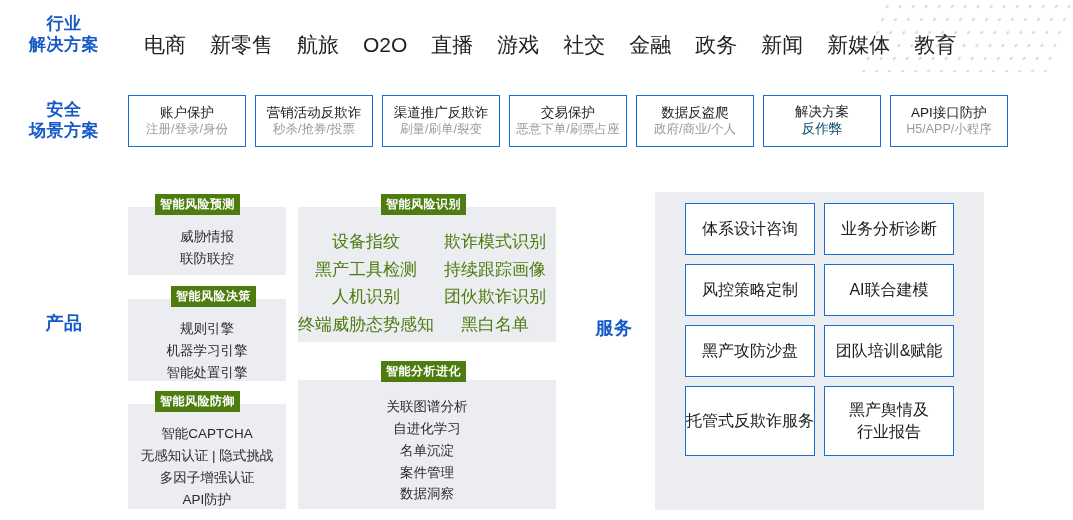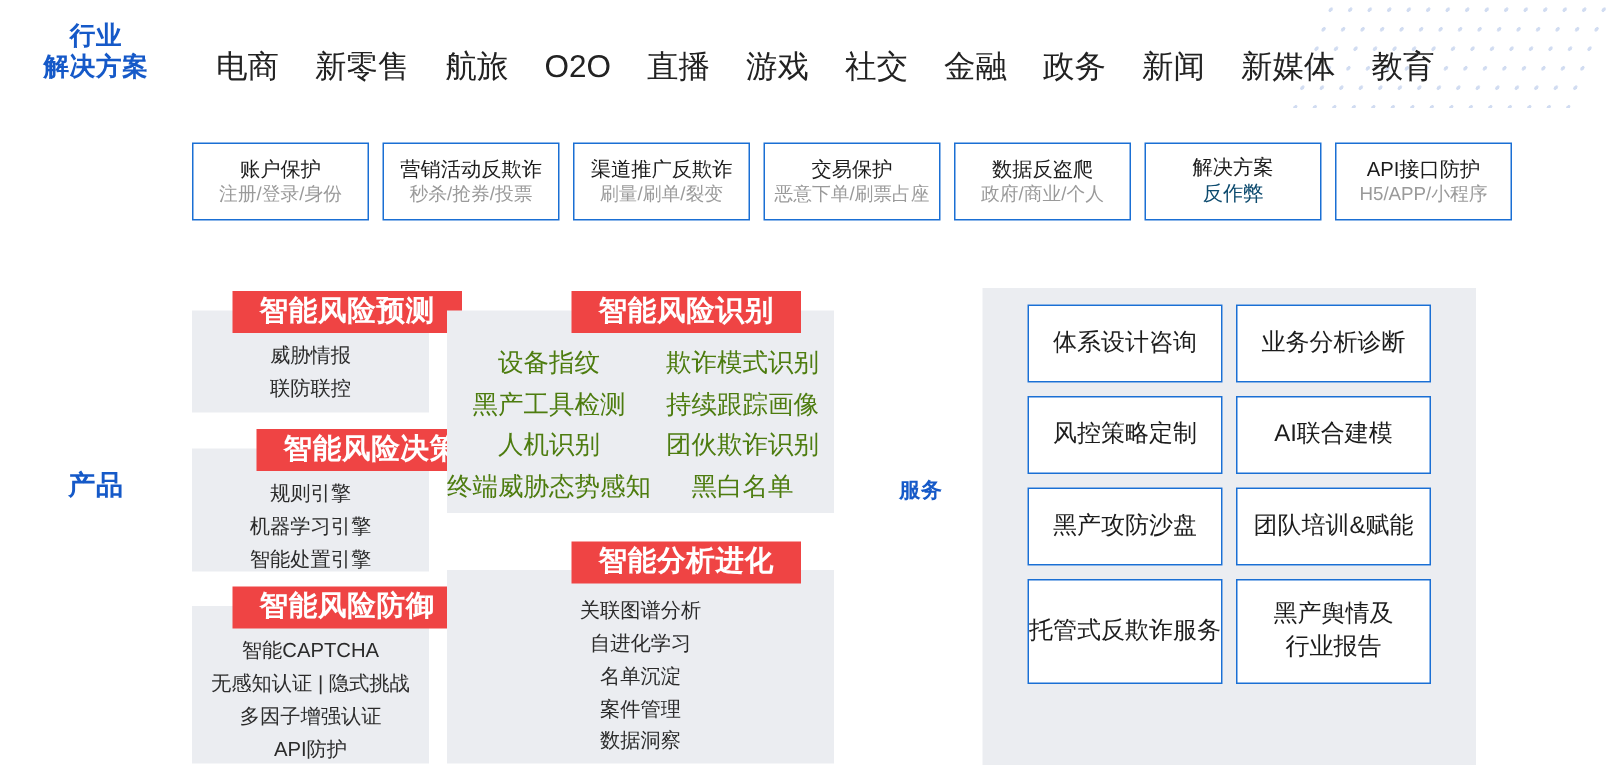--- a/index.html
+++ b/index.html
@@ -27,21 +27,21 @@
     position: absolute;
     color: #1559c8;
     font-weight: bold;
     text-align: center;
     line-height: 1.22;
     letter-spacing: .5px;
   }
   #lbl-industry { left: 8px; top: 14px; width: 112px; font-size: 17px; }
   #lbl-scenario { left: 8px; top: 100px; width: 112px; font-size: 17px; }
   #lbl-product  { left: 8px; top: 313px; width: 112px; font-size: 18px; }
-  #lbl-service  { left: 578px; top: 318px; width: 72px; font-size: 14px; }
+  #lbl-service  { left: 578px; top: 318px; width: 72px; font-size: 18px; }
 
   
   #industry-row {
     position: absolute; left: 132px; top: 26px; width: 820px; height: 36px;
     display: flex; align-items: center;
   }
   .industry-item {
     font-size: 21px; color: #222; white-space: nowrap;
     padding: 0 12px; line-height: 1;
   }
@@ -60,23 +60,23 @@
     line-height: 1.25;
   }
   .scn-t { font-size: 13.5px; color: #1c1c1c; white-space: nowrap; }
   .scn-s { font-size: 12.5px; color: #9a9a9a; white-space: nowrap; }
   .scn-s.dark { color: #0c4a6e; font-size: 13.5px; }
 
   
   .panel { position: absolute; background: #ebedf1; }
   .badge {
     position: absolute;
-    background: #ef4444; color: #fff;
-    font-size: 19px; font-weight: bold;
-    padding: 4px 18px 5px; line-height: 1;
+    background: #4d7c0f; color: #fff;
+    font-size: 12px; font-weight: bold;
+    padding: 4px 5px 5px; line-height: 1;
     white-space: nowrap;
     letter-spacing: .5px;
   }
   .plist {
     position: absolute; width: 100%;
     text-align: center; font-size: 13.5px; color: #2b2b2b;
     line-height: 1.62;
   }
   .plist div { white-space: nowrap; }
 
@@ -118,20 +118,22 @@
 </style>
 </head>
 <body>
 
 <div id="root">
 
   <div class="dots"></div>
 
   <div class="rail-label" id="lbl-industry" style="white-space:pre-line">行业
 解决方案</div>
+  <div class="rail-label" id="lbl-scenario" style="white-space:pre-line">安全
+场景方案</div>
   <div class="rail-label" id="lbl-product">产品</div>
   <div class="rail-label" id="lbl-service">服务</div>
 
   <div id="industry-row">
     <span class="industry-item">电商</span>
     <span class="industry-item">新零售</span>
     <span class="industry-item">航旅</span>
     <span class="industry-item">O2O</span>
     <span class="industry-item">直播</span>
     <span class="industry-item">游戏</span>

